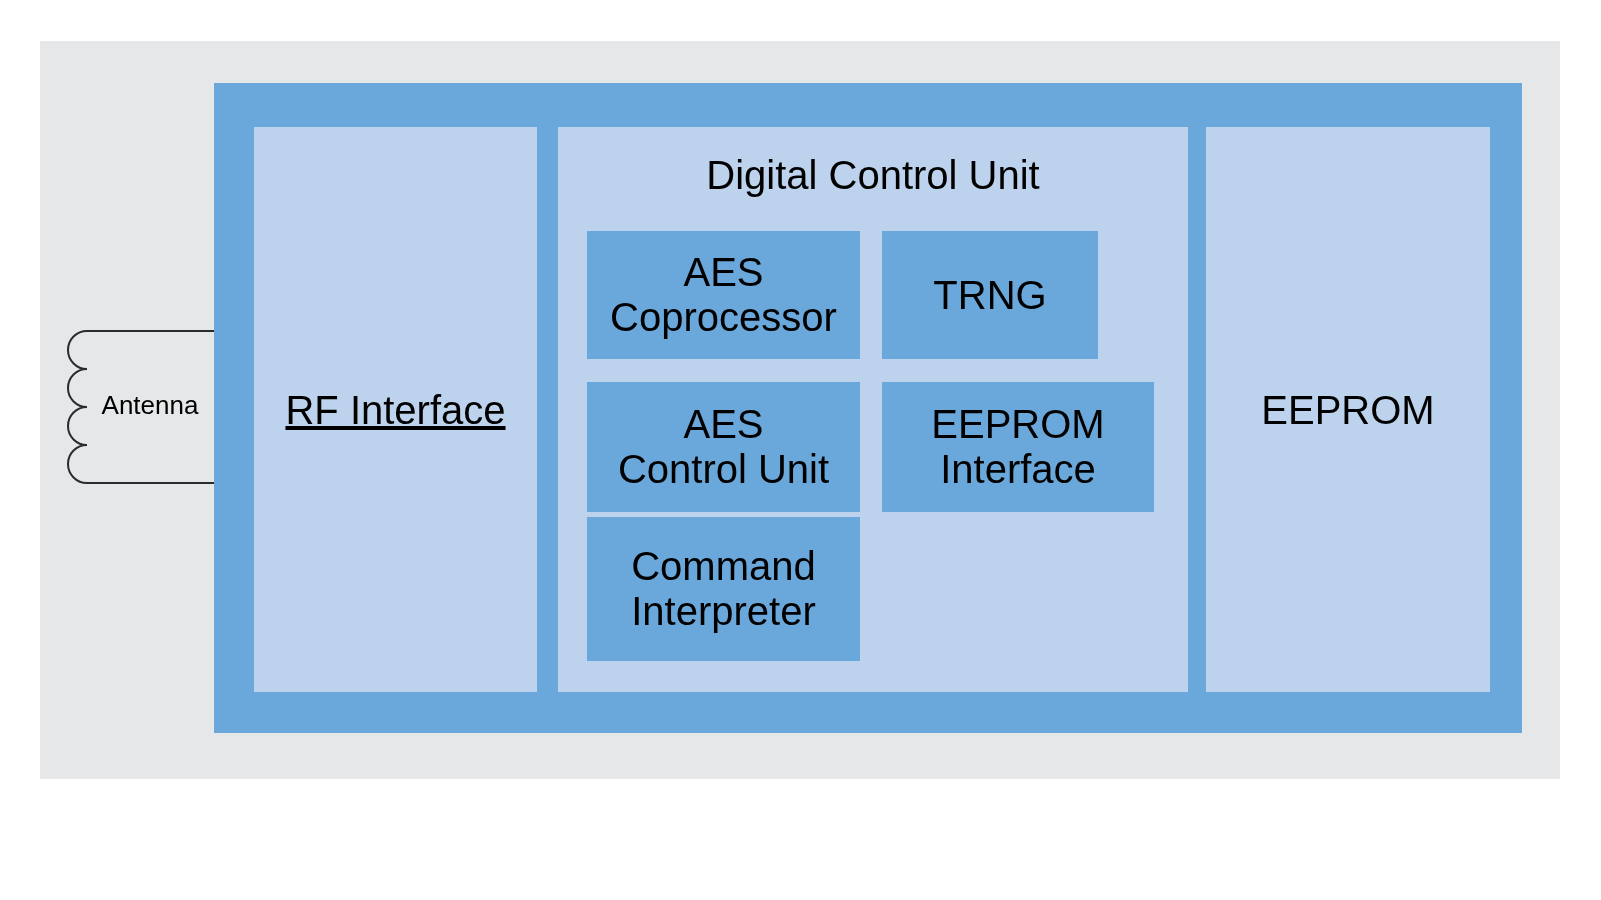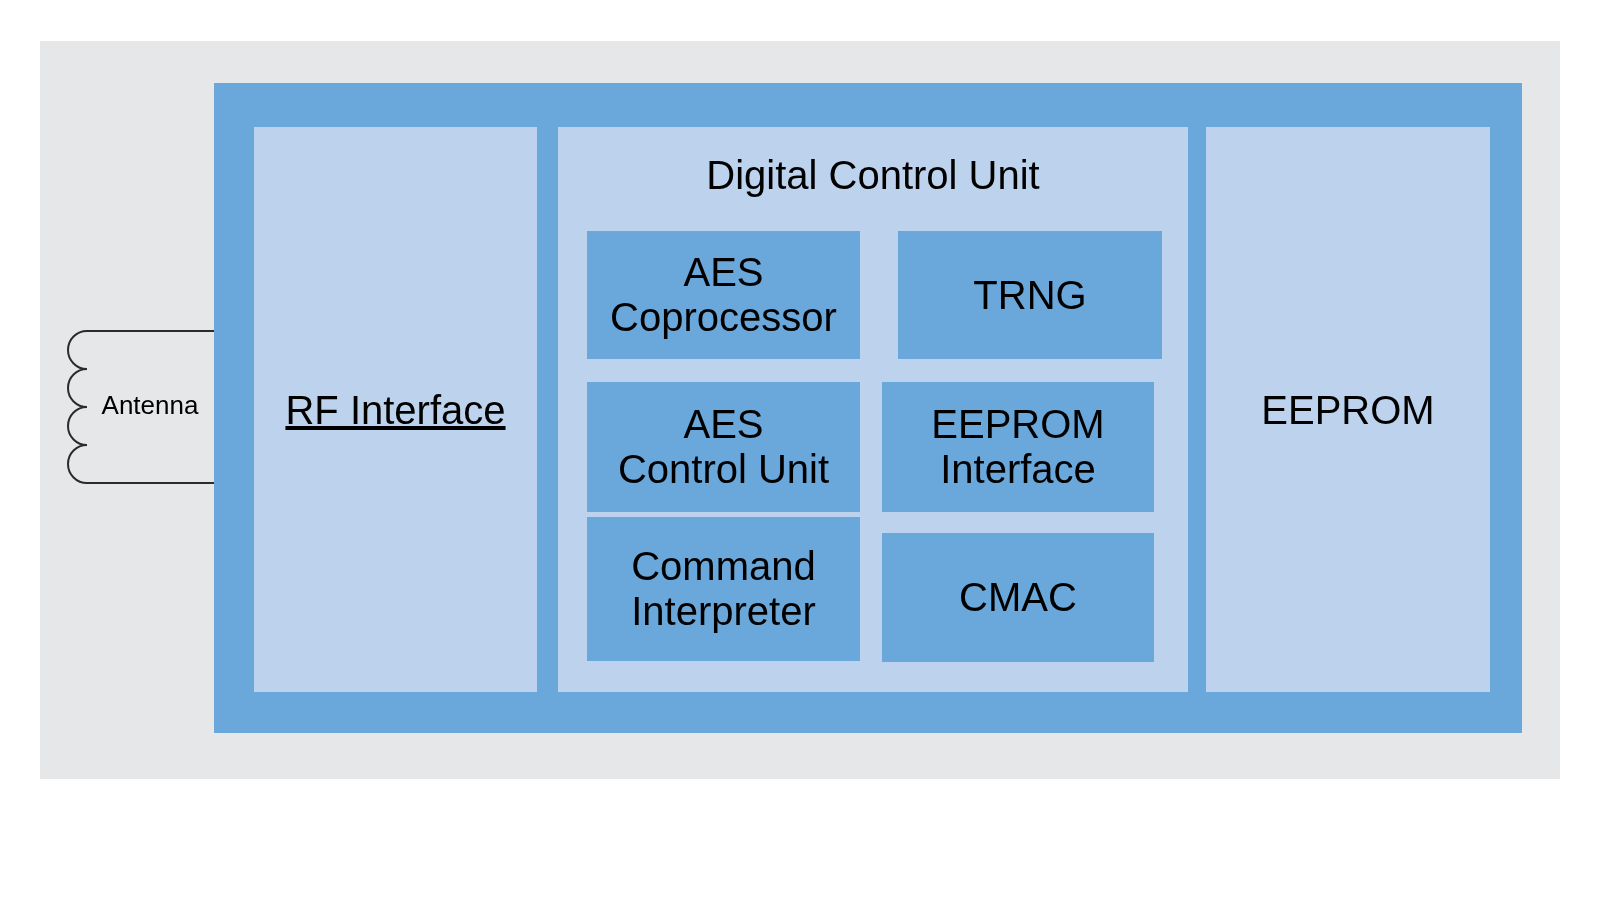--- a/index.html
+++ b/index.html
@@ -72,21 +72,21 @@
     display:flex; align-items:center; justify-content:center;
     text-align:center;
   }
   .sub-label{
     font-size:40px;
     line-height:1.12;
     white-space:pre-line;
     text-align:center;
   }
   .b0{left:29px;  top:104px; width:273px; height:128px;}
-  .b1{left:340px; top:104px; width:264px; height:128px;}
+  .b1{left:324px; top:104px; width:216px; height:128px;}
   .b2{left:29px;  top:255px; width:273px; height:130px;}
   .b3{left:324px; top:255px; width:272px; height:130px;}
   .b4{left:29px;  top:390px; width:273px; height:144px;}
   .b5{left:324px; top:406px; width:272px; height:129px;}
   .antenna-svg{
     position:absolute;
     left:60px; top:320px;
     width:156px; height:175px;
   }
   .antenna-path{
@@ -141,23 +141,20 @@
 Control Unit</div>
       </div>
       <div class="sub-block b3">
         <div class="sub-label">EEPROM
 Interface</div>
       </div>
       <div class="sub-block b4">
         <div class="sub-label">Command
 Interpreter</div>
       </div>
-      <div class="sub-block b5">
-        <div class="sub-label">CMAC</div>
-      </div>
     </div>
 
     <div class="light-block eeprom-block">
       <div class="big-label">EEPROM</div>
     </div>
 
   </div>
 
 </div>
 

